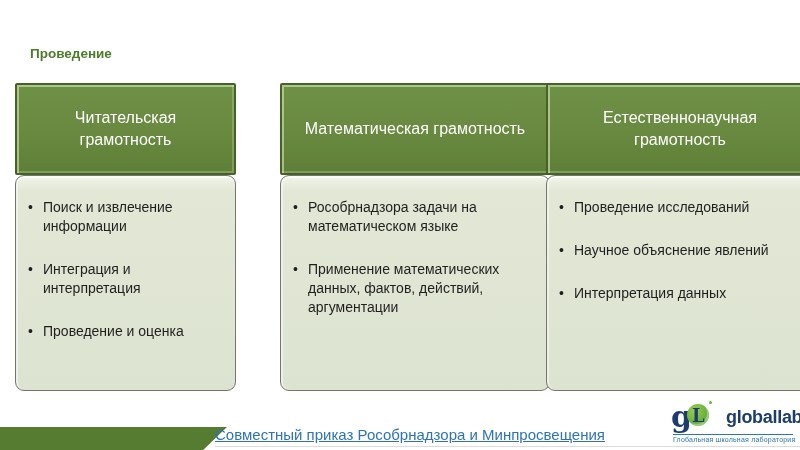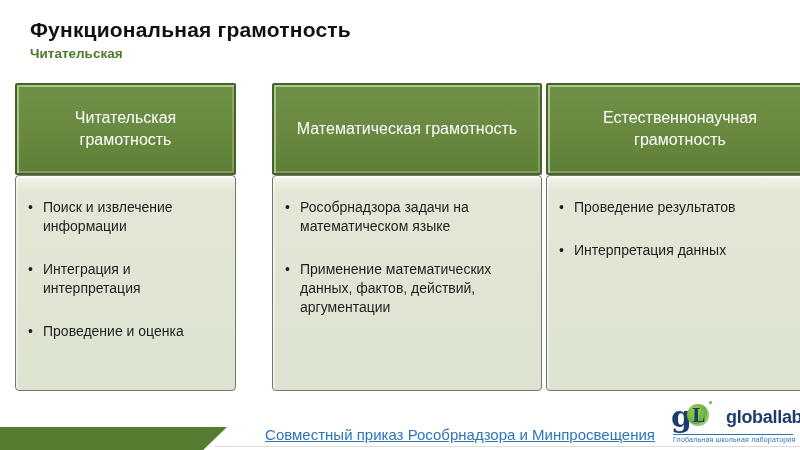--- a/index.html
+++ b/index.html
@@ -12,34 +12,34 @@
     position:absolute;left:30px;top:18px;margin:0;
     font-size:21px;font-weight:bold;color:#111111;letter-spacing:.2px;
   }
   .page-subtitle{
     position:absolute;left:30px;top:46px;margin:0;
     font-size:13.5px;font-weight:bold;color:#4e7b2b;
   }
   
   .column{position:absolute;top:83px;}
   .column.c1{left:15px;width:221px;}
-  .column.c2{left:272px;width:270px;}
+  .column.c2{left:280px;width:270px;}
   .column.c3{left:546px;width:268px;}
   .col-header{
     box-sizing:border-box;height:92px;
     display:flex;align-items:center;justify-content:center;text-align:center;
     background:linear-gradient(180deg,#6f9147 0%,#68893f 55%,#5f7f38 100%);
     border:2px solid #46622a;border-radius:2px;
     box-shadow:inset 2px 2px 0 rgba(225,242,190,.55), inset -2px -2px 0 rgba(225,242,190,.25);
     color:#ffffff;font-size:16px;line-height:1.35;padding:4px 10px;
   }
   .col-body{
     box-sizing:border-box;height:216px;margin-top:0;
     background:linear-gradient(180deg,#f2f5ea 0%,#e2e7d6 7%,#dde3d1 100%);
-    border:1px solid #75756d;border-radius:4px;
+    border:1px solid #75756d;border-radius:9px;
     box-shadow:inset 0 2px 0 rgba(255,255,255,.75), inset 2px 0 0 rgba(255,255,255,.45);
     padding:22px 14px 0 10px;
   }
   .col-body ul{margin:0;padding:0;list-style:none;}
   .col-body li{
     position:relative;margin:0 0 24px 0;padding-left:17px;
     font-size:14px;line-height:19px;color:#1f1f1f;
   }
   .col-body li::before{
     content:"\2022";position:absolute;left:2px;top:0;color:#1f1f1f;
@@ -48,21 +48,21 @@
   .footer-banner{
     position:absolute;left:0;top:427px;width:227px;height:23px;
     background:#567c31;
     clip-path:polygon(0 0,100% 0,89.5% 100%,0 100%);
   }
   .footer-rule{
     position:absolute;left:215px;right:0;top:446px;height:0;
     border-top:1px solid #dcdcdc;
   }
   .footer-link{
-    position:absolute;left:215px;top:426px;width:440px;text-align:right;
+    position:absolute;left:215px;top:426px;width:440px;text-align:left;
     font-size:15px;color:#2e74b5;text-decoration:underline;cursor:pointer;
   }
   
   .logo{position:absolute;right:7px;top:402px;width:122px;}
   .logo-top{display:flex;align-items:center;justify-content:flex-start;height:30px;}
   .logo-g{
     font-size:30px;font-weight:bold;color:#1c3c6e;line-height:26px;
     font-family:"DejaVu Serif","Liberation Serif",serif;
   }
   .logo-globe{
@@ -82,22 +82,21 @@
   .logo-tagline{
     margin-top:2px;margin-left:2px;border-top:1px solid #2c77b0;padding-top:1px;
     font-size:7px;color:#2c77b0;text-align:center;white-space:nowrap;letter-spacing:.2px;
   }
 </style>
 </head>
 <body>
 
 <div class="slide">
 
-  <h1 class="page-title">Функциональная грамотность</h1>
-  <h2 class="page-subtitle">Читательская</h2>
+  <h2 class="page-subtitle">Проведение</h2>
 
   <div class="column c1">
     <div class="col-header">Читательская грамотность</div>
     <div class="col-body">
       <ul>
         <li>Поиск и извлечение информации</li>
         <li>Интеграция и интерпретация</li>
         <li>Проведение и оценка</li>
       </ul>
     </div>
@@ -110,21 +109,22 @@
         <li>Рособрнадзора задачи на математическом языке</li>
         <li>Применение математических данных, фактов, действий, аргументации</li>
       </ul>
     </div>
   </div>
 
   <div class="column c3">
     <div class="col-header">Естественнонаучная грамотность</div>
     <div class="col-body">
       <ul>
-        <li>Проведение результатов</li>
+        <li>Проведение исследований</li>
+        <li>Научное объяснение явлений</li>
         <li>Интерпретация данных</li>
       </ul>
     </div>
   </div>
 
   <div class="footer-rule"></div>
   <div class="footer-banner"></div>
   <a class="footer-link">Совместный приказ Рособрнадзора и Минпросвещения</a>
 
   <div class="logo">

